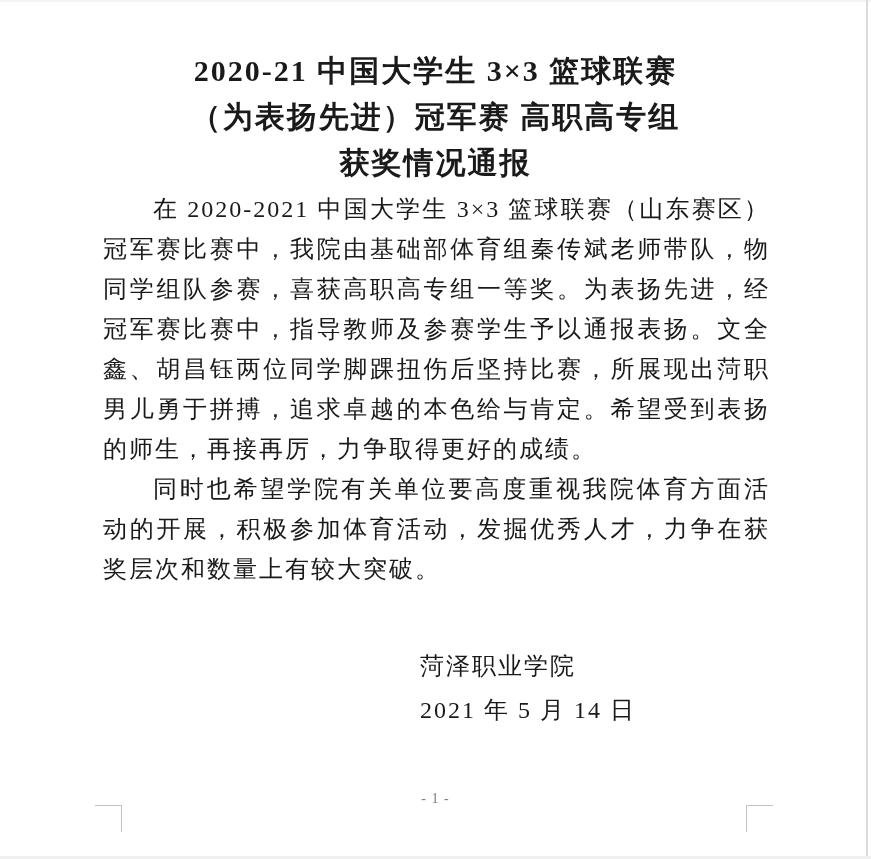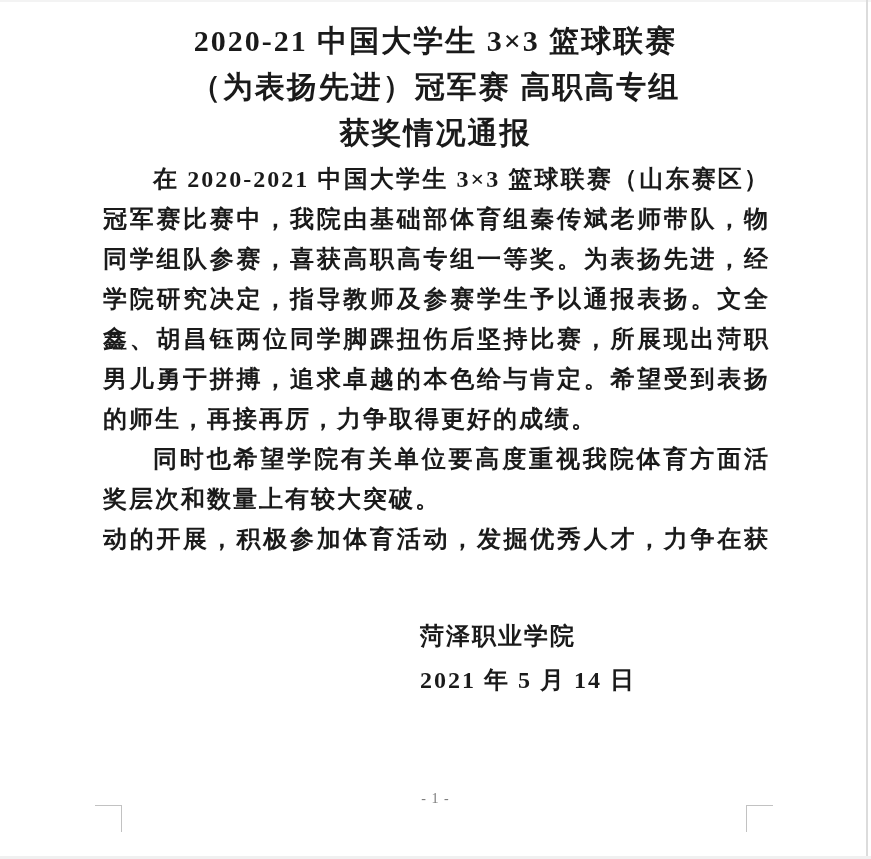--- a/index.html
+++ b/index.html
@@ -24,36 +24,35 @@
   .edge-right {
     position: absolute; top: 0; bottom: 0; left: 866px; width: 2px;
     background: #dcdcdc;
   }
   .edge-bottom {
     position: absolute; bottom: 0; left: 0; right: 0; height: 3px;
     background: #f0f0f0;
   }
   
   .title-block {
-    padding-top: 18px;
+    padding-top: 48px;
     text-align: center;
   }
   .title-line {
     font-weight: bold;
     font-size: 30px;
     line-height: 46px;
     letter-spacing: 2px;
     white-space: nowrap;
   }
   
   .body-block {
     margin: 3px 0 0 103px;
     width: 667px;
     font-size: 24px;
-    font-weight: bold;
   }
   .line {
     line-height: 40px;
     letter-spacing: 2px;
     text-align: justify;
     text-align-last: justify;
     text-justify: inter-character;
     height: 40px;
     overflow: hidden;
   }
@@ -114,30 +113,30 @@
     <div class="title-line">（为表扬先进）冠军赛 高职高专组</div>
     <div class="title-line">获奖情况通报</div>
   </div>
 
   <div class="body-block">
 
     <div>
       <div class="line indent">在 2020-2021 中国大学生 3×3 篮球联赛（山东赛区）</div>
       <div class="line">冠军赛比赛中，我院由基础部体育组秦传斌老师带队，物</div>
       <div class="line">同学组队参赛，喜获高职高专组一等奖。为表扬先进，经</div>
-      <div class="line">学院研究决定，指导教师及参赛学生予以通报表扬。文全</div>
+      <div class="line">冠军赛比赛中，指导教师及参赛学生予以通报表扬。文全</div>
       <div class="line">鑫、胡昌钰两位同学脚踝扭伤后坚持比赛，所展现出菏职</div>
       <div class="line">男儿勇于拼搏，追求卓越的本色给与肯定。希望受到表扬</div>
       <div class="line last">的师生，再接再厉，力争取得更好的成绩。</div>
     </div>
 
     <div>
       <div class="line indent">同时也希望学院有关单位要高度重视我院体育方面活</div>
+      <div class="line">动的开展，积极参加体育活动，发掘优秀人才，力争在获</div>
       <div class="line last">奖层次和数量上有较大突破。</div>
-      <div class="line">动的开展，积极参加体育活动，发掘优秀人才，力争在获</div>
     </div>
 
     <div class="sig-block">
       <div class="sig-line">菏泽职业学院</div>
       <div class="sig-line">2021 年 5 月 14 日</div>
     </div>
 
   </div>
 
   <div class="footer">- 1 -</div>

